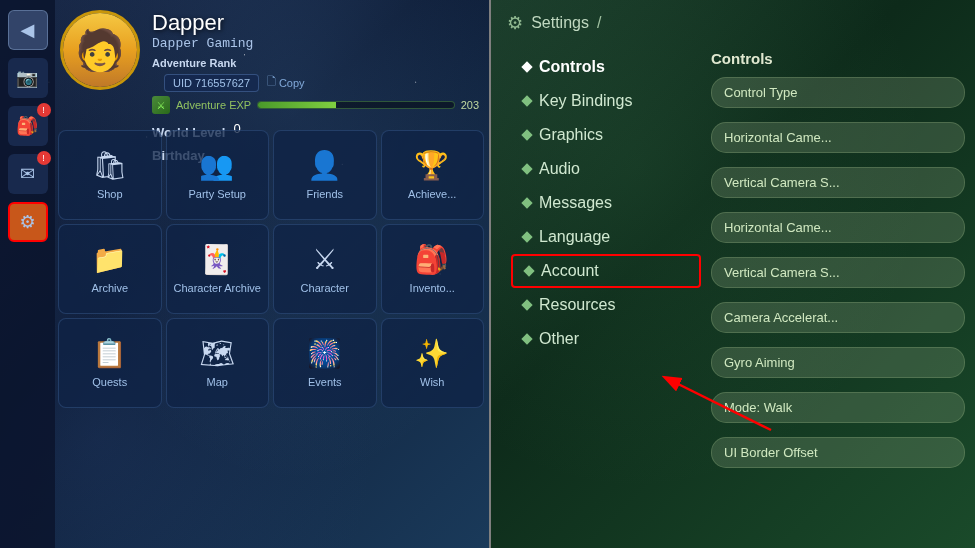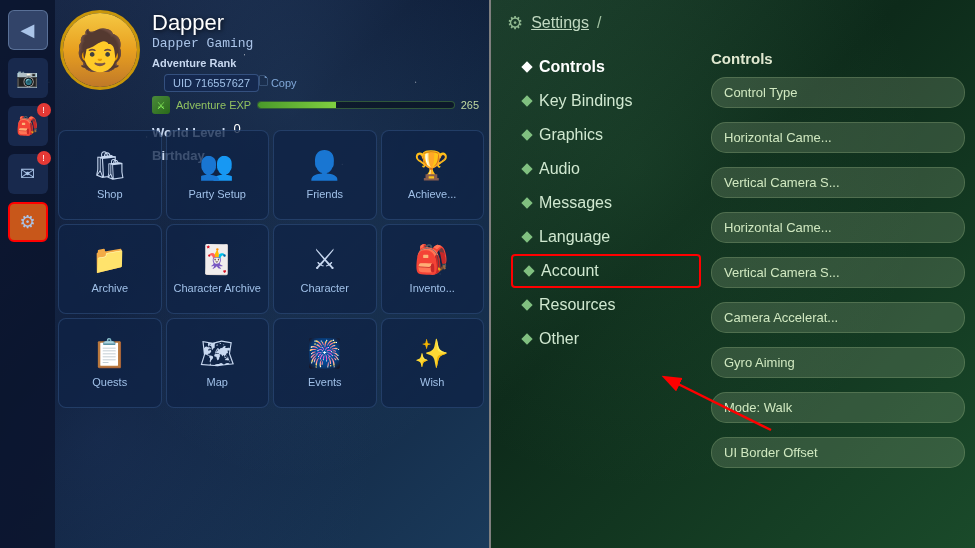--- a/index.html
+++ b/index.html
@@ -196,21 +196,21 @@
     }
 
     .exp-value {
       font-size: 11px;
       color: #c0d8a0;
     }
 
     .uid-row {
       display: flex;
       align-items: flex-end;
-      gap: 0;
+      gap: 8px;
       margin: 4px 0;
       padding-left: 12px;
     }
 
     .uid-badge {
       background: rgba(20,40,80,0.8);
       border: 1px solid rgba(100,140,200,0.4);
       border-radius: 4px;
       padding: 2px 8px;
       font-size: 11px;
@@ -308,21 +308,20 @@
       font-size: 16px;
     }
 
     .settings-gear {
       font-size: 18px;
       color: #90b890;
     }
 
     .settings-title {
       color: #c0d8c0;
-      text-decoration: underline;
     }
 
     .settings-slash {
       color: #a0c0a0;
     }
 
     
     .settings-menu {
       position: absolute;
       top: 50px;
@@ -448,21 +447,21 @@
           <span>🗋</span>
           <span>Copy</span>
         </div>
       </div>
       <div class="exp-bar-container">
         <div class="exp-icon">⚔</div>
         <span style="font-size:11px;color:#90c060;">Adventure EXP</span>
         <div class="exp-bar-wrapper">
           <div class="exp-bar-fill"></div>
         </div>
-        <span class="exp-value">265</span>
+        <span class="exp-value">203</span>
       </div>
       <div class="world-level-row">
         <span class="world-level-label">World Level</span>
         <span class="world-level-val">0</span>
       </div>
       <div class="birthday-row">
         <span class="birthday-label">Birthday</span>
         <span class="birthday-val"></span>
       </div>
     </div>

